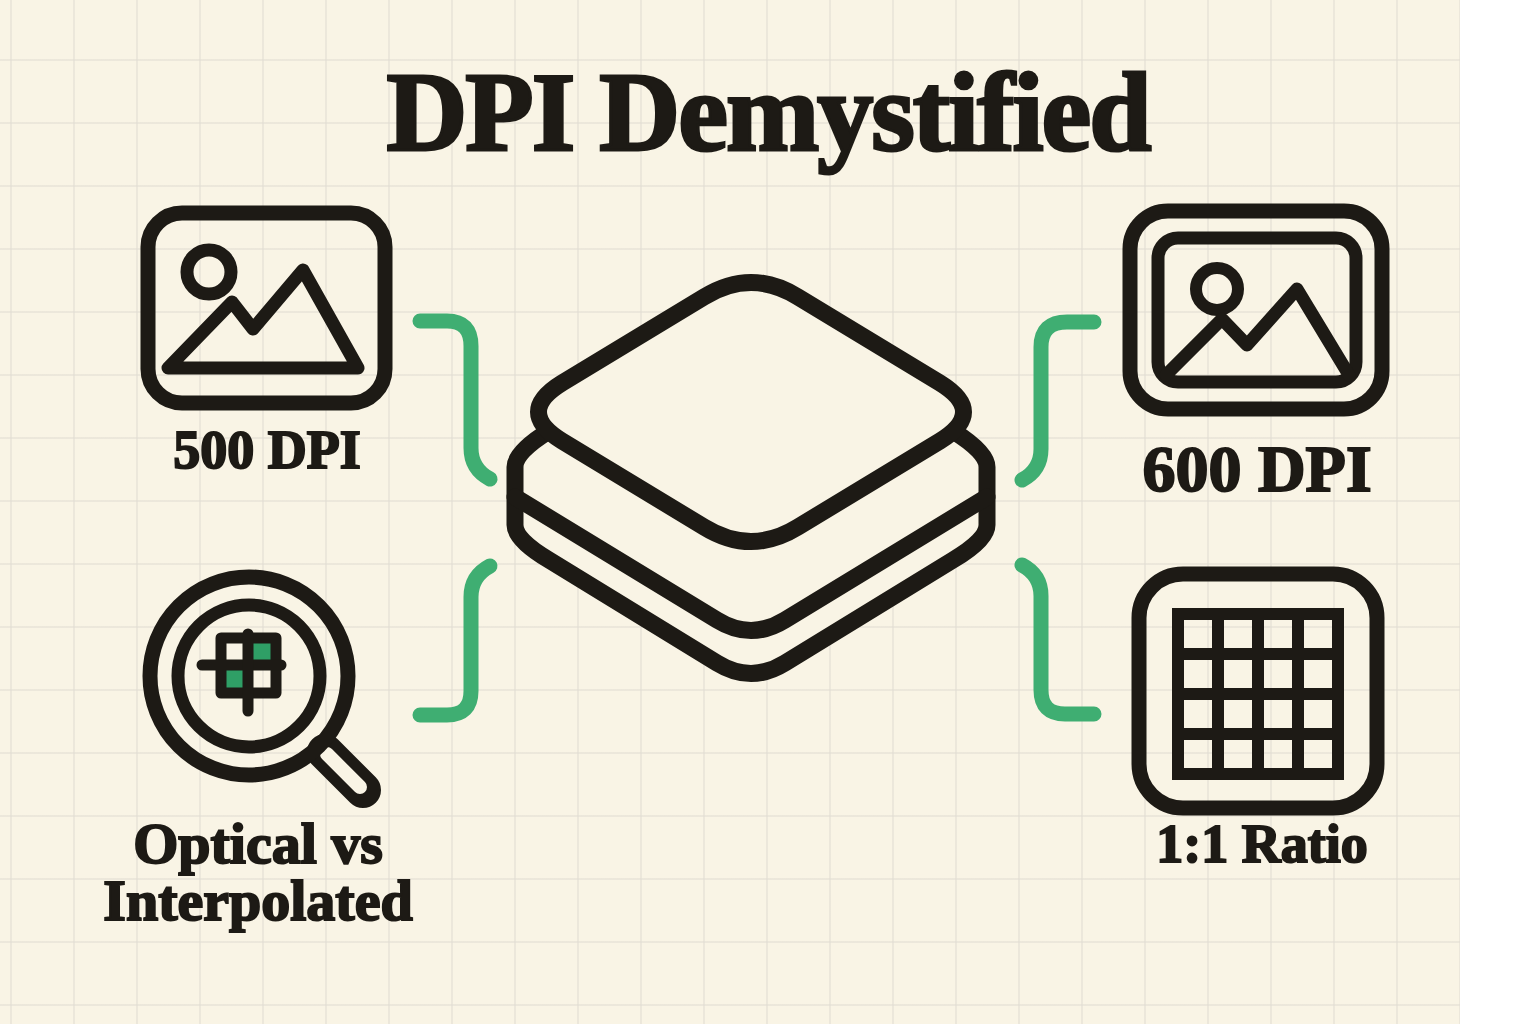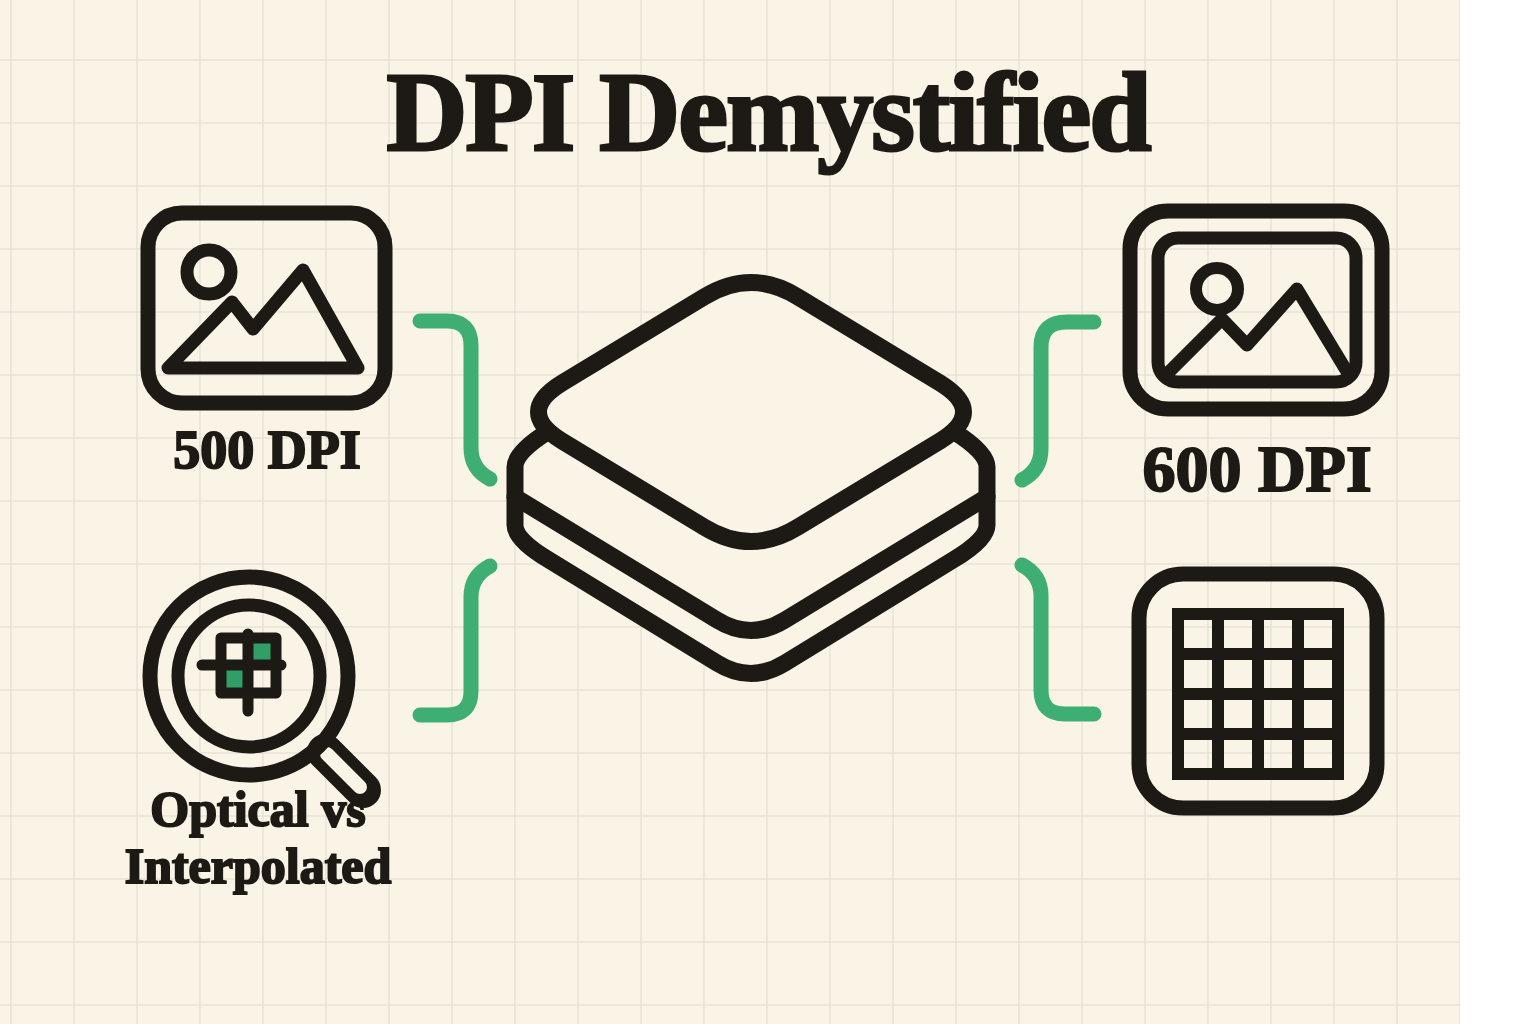--- a/index.html
+++ b/index.html
@@ -25,21 +25,21 @@
     -webkit-text-stroke:2px #1d1a15;
     white-space:nowrap;
   }
   .title{
     left:0;top:52px;width:1536px;
     font-size:112px;line-height:120px;letter-spacing:-2px;
     -webkit-text-stroke:3px #1d1a15;
   }
   .lbl-300{left:67px;top:419px;width:400px;font-size:54px;line-height:62px;}
   .lbl-600{left:1057px;top:438px;width:400px;font-size:66px;line-height:62px;}
-  .lbl-optical{left:8px;top:781px;width:500px;font-size:50px;line-height:57px;}
+  .lbl-optical{left:8px;top:815px;width:500px;font-size:58px;line-height:57px;}
   .lbl-ratio{left:1062px;top:813px;width:400px;font-size:54px;line-height:62px;}
   .lbl-center{left:439px;top:688px;width:600px;font-size:95px;line-height:102px;-webkit-text-stroke:3px #1d1a15;}
 
   
   .ink{stroke:#1d1a15;fill:none;stroke-linejoin:round;stroke-linecap:round;}
   .cream-fill{fill:#f9f4e5;}
   .green{stroke:#3fae72;fill:none;stroke-linecap:round;stroke-linejoin:round;stroke-width:15;}
 </style>
 </head>
 <body>
@@ -112,15 +112,16 @@
   <div class="txt title">DPI Demystified</div>
 
   <div class="txt lbl-300">500 DPI</div>
   <div class="txt lbl-600">600 DPI</div>
 
   <div class="txt lbl-optical">
     <div>Optical vs</div>
     <div>Interpolated</div>
   </div>
 
+  <div class="txt lbl-ratio">1:1 Ratio</div>
 
 
 </div>
 
 </body></html>

